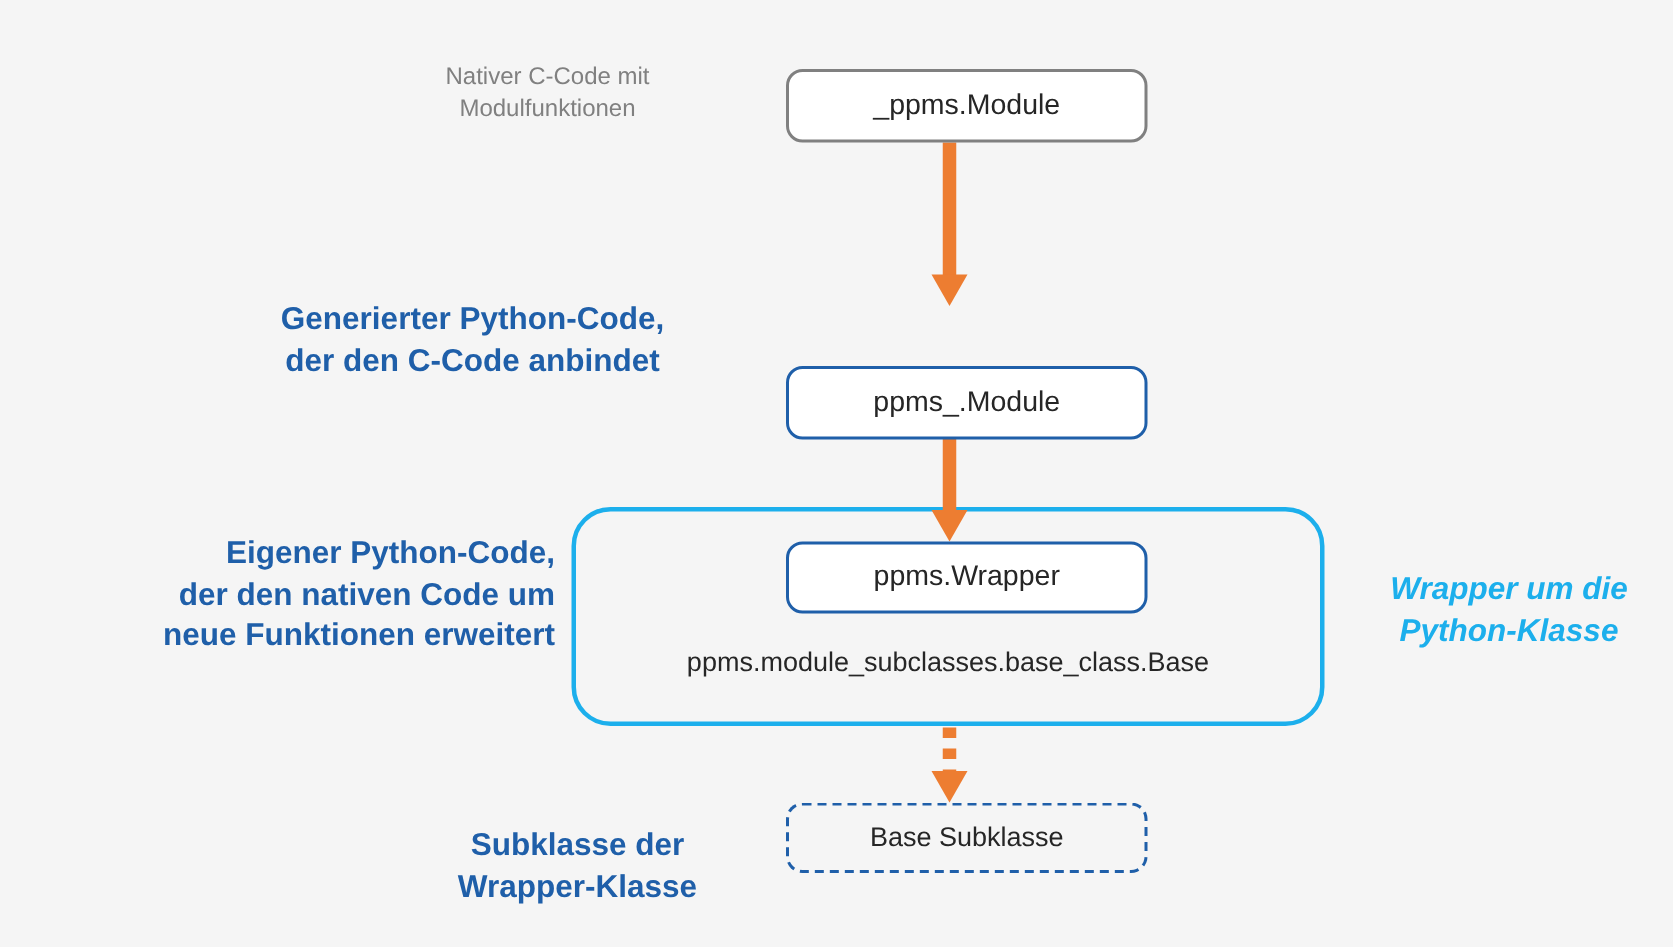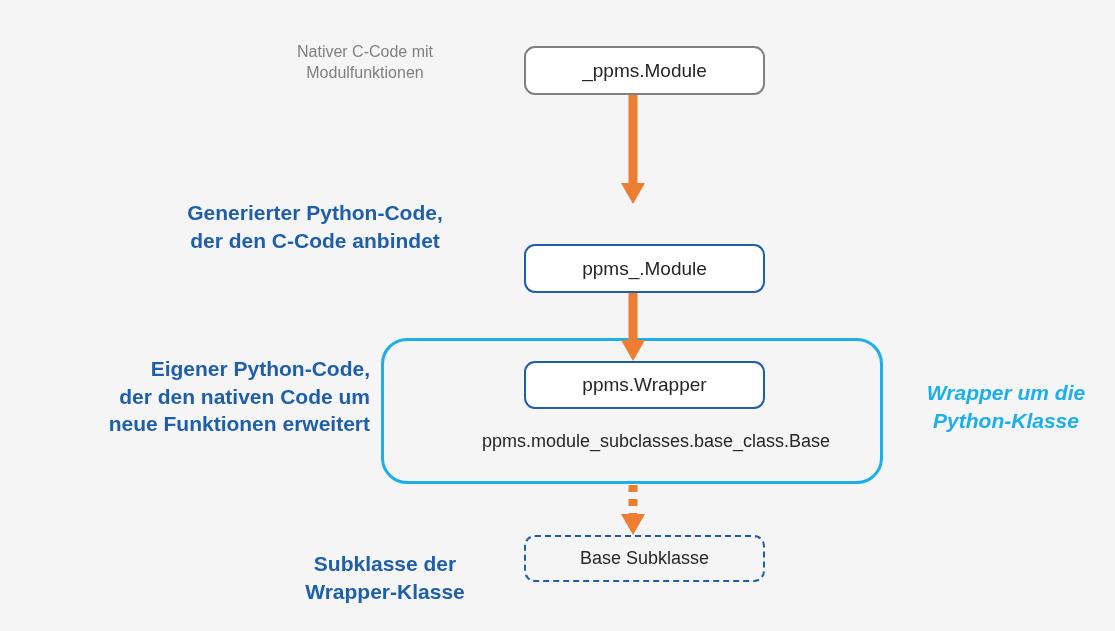--- a/index.html
+++ b/index.html
@@ -124,21 +124,20 @@
     background: transparent;
   }
   #base-class-text {
     position: absolute;
     left: 381px;
     top: 431px;
     width: 502px;
     text-align: center;
     font-size: 18px;
     color: #262626;
-    padding-left: 24px;
   }
 
   
   .arrow {
     position: absolute;
     left: 0;
     top: 0;
   }
 </style>
 </head>

